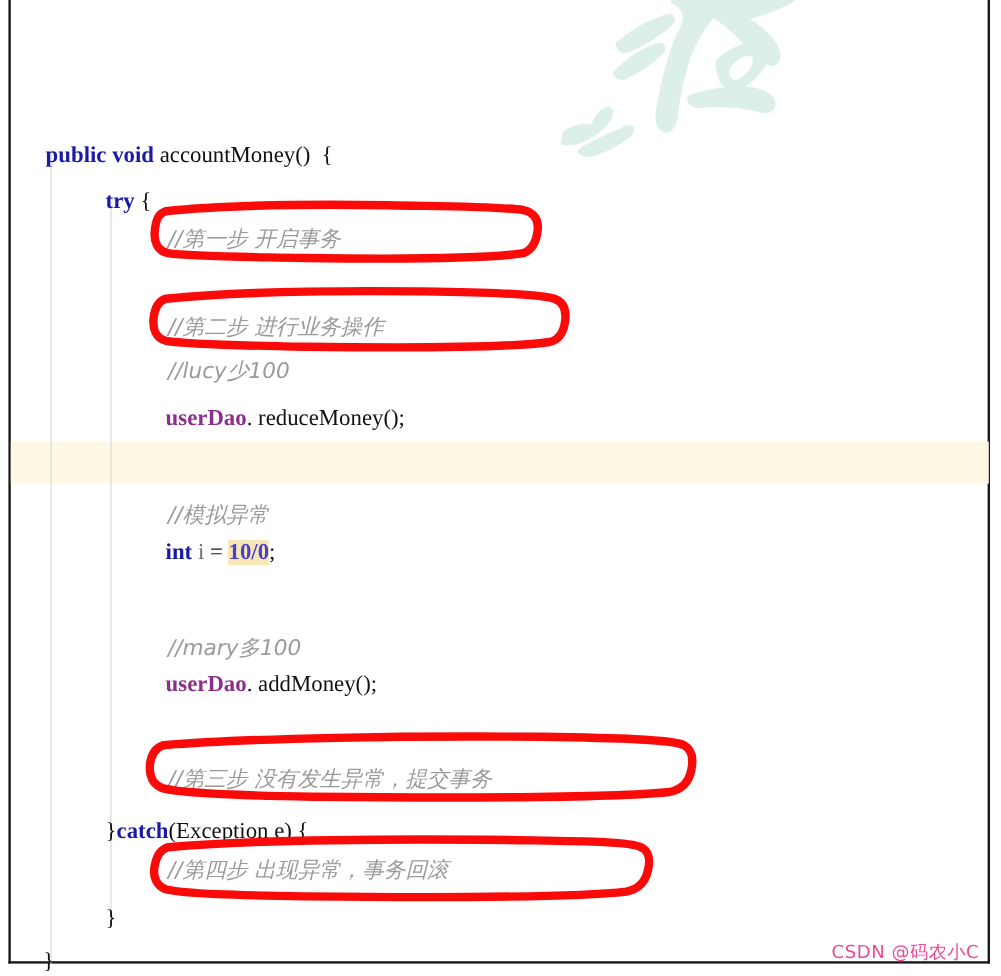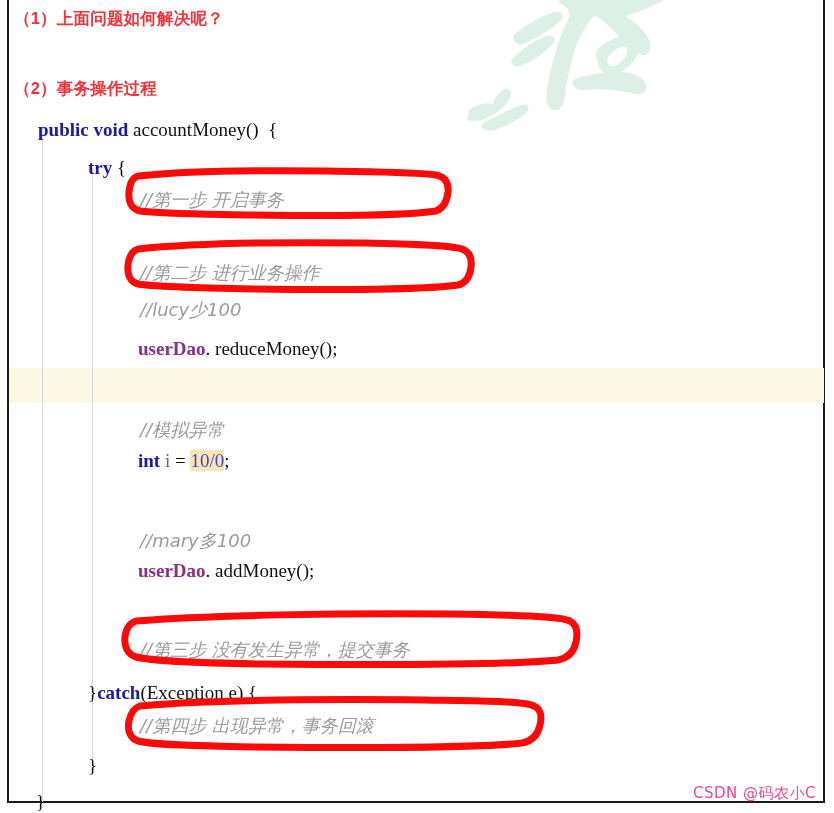--- a/index.html
+++ b/index.html
@@ -113,20 +113,21 @@
     color: #111111;
   }
   .kw   { color: #1a1aa6; font-weight: bold; }
   .typ  { color: #111111; }
   .fld  { color: #8a2f8a; font-weight: bold; }
   .var  { color: #6a6a6a; }
   .punct{ color: #111111; }
   .hl-num {
     background: #f6e7b4;
     color: #4a3fd0;
+    font-weight: bold;
   }
 
   
   .cmt {
     position: absolute;
     white-space: pre;
     color: #9a9a9a;
     font-style: italic;
     font-size: 19px;
     line-height: 19px;
@@ -198,24 +199,20 @@
   </div>
 
   <div class="editor-frame"></div>
 
   <div class="line-highlight"></div>
 
   <div class="indent-guide ig-1"></div>
   <div class="indent-guide ig-2"></div>
 
   <div class="header-block">
-    <div class="hdr-line l1">（1）上面问题如何解决呢？</div>
-  </div>
-  <div class="header-block2">
-    <div class="hdr-line l1">（2）事务操作过程</div>
   </div>
 
   <div class="code-layer">
 
     <div class="cl" style="left:38px; top:112px;"><span class="kw">public</span><span class="punct"> </span><span class="kw">void</span><span class="punct"> </span><span class="typ">accountMoney</span><span class="punct">()</span><span class="punct">  </span><span class="punct">{</span></div>
 
     <div class="cl" style="left:88px; top:150px;"><span class="kw">try</span><span class="punct"> </span><span class="punct">{</span></div>
 
     <div class="cmt cmt-cn" style="left:140px; top:255px;">//第二步 进行业务操作</div>
 

